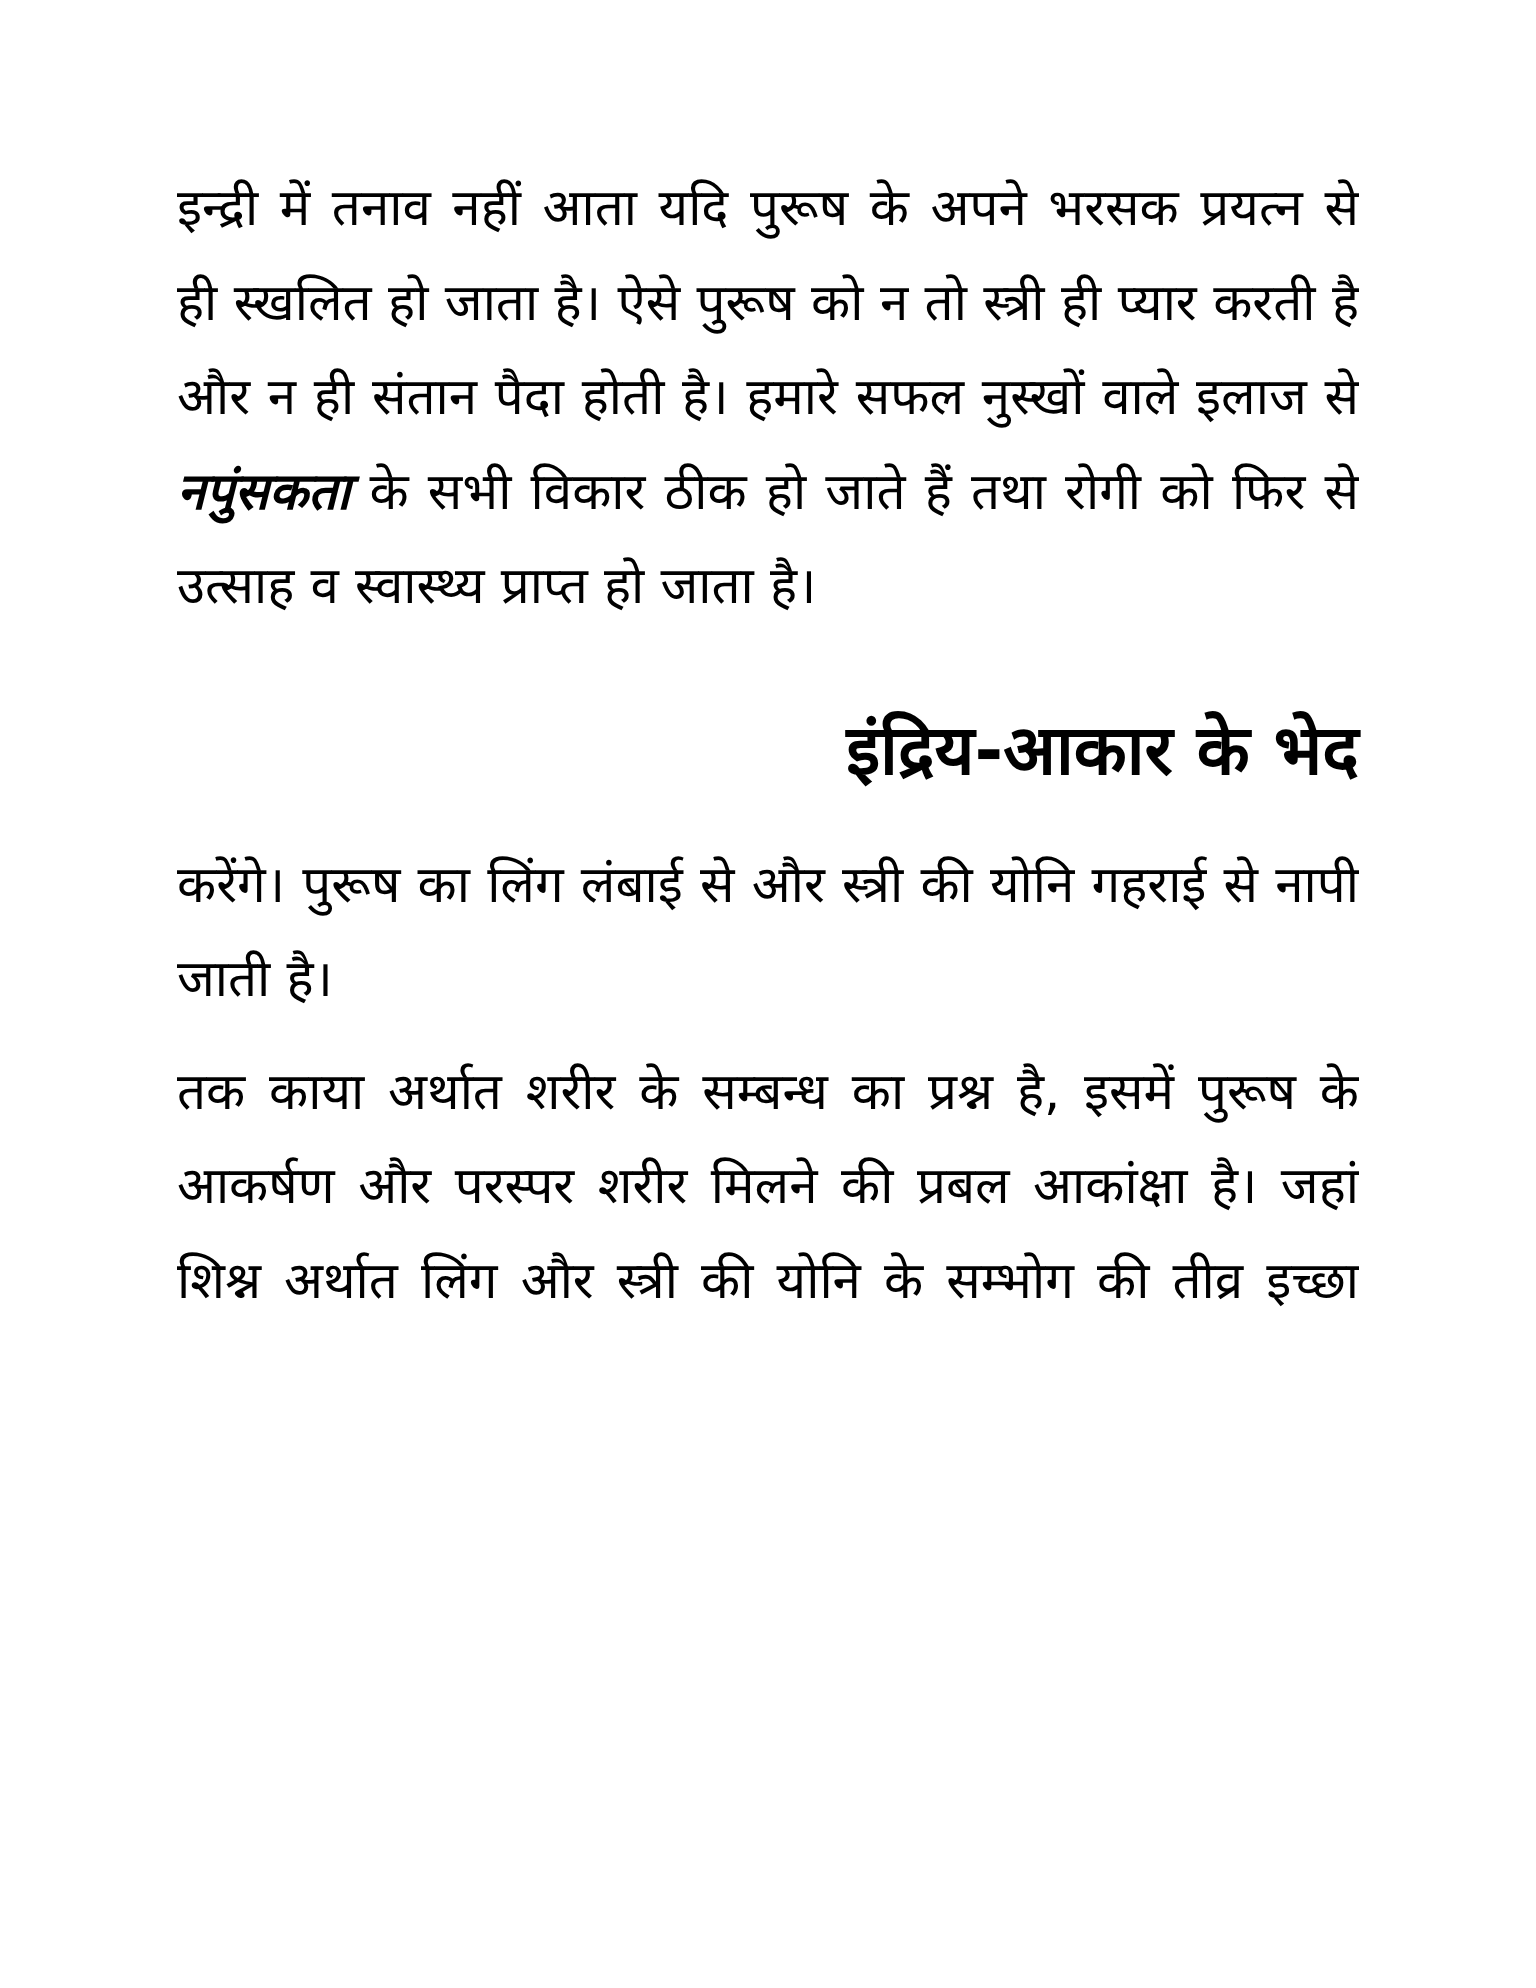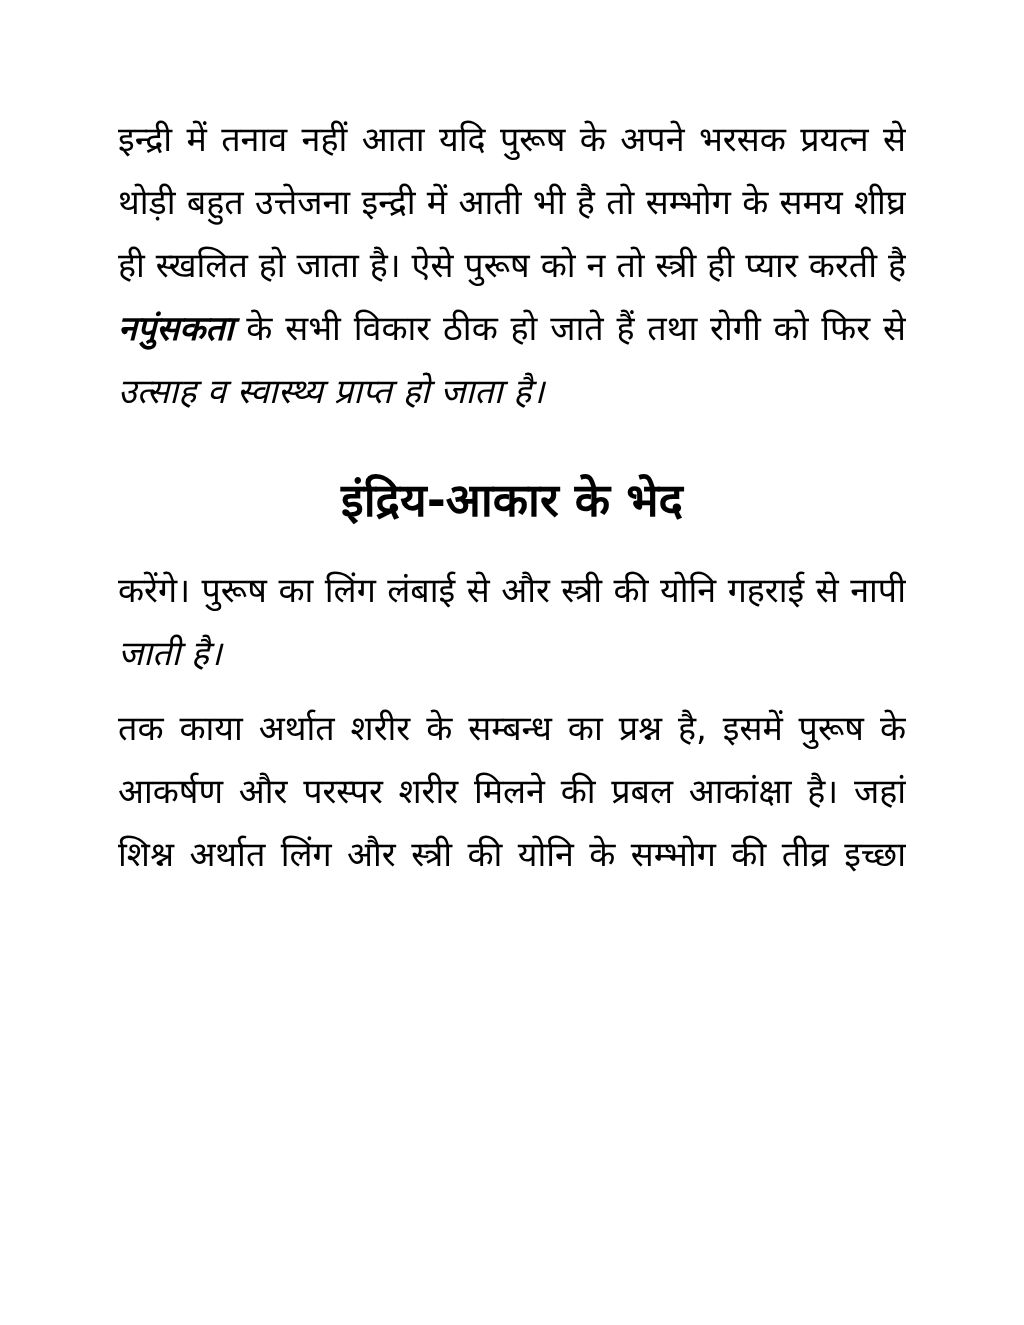--- a/index.html
+++ b/index.html
@@ -29,46 +29,45 @@
     line-height: 63px;
     text-align: justify;
     text-align-last: justify;
     text-justify: inter-word;
     white-space: nowrap;
     overflow: hidden;
   }
   .line.line-end {
     text-align: left;
     text-align-last: left;
-    font-style: italic;
   }
   .b {
     font-weight: 700;
     font-style: italic;
   }
   .heading {
     font-size: 46px;
     font-weight: 700;
     line-height: 58px;
     margin: 48px 0 30px 0;
-    text-align: center;
+    text-align: right;
   }
   .para-3 {
     margin-top: 12px;
   }
 </style>
 </head>
 <body>
 
 <div class="page">
 
   <div class="para">
     <div class="line">इन्द्री में तनाव नहीं आता यदि पुरूष के अपने भरसक प्रयत्न से</div>
-    <div class="line">थोड़ी बहुत उत्तेजना इन्द्री में आती भी है तो सम्भोग के समय शीघ्र</div>
     <div class="line">ही स्खलित हो जाता है। ऐसे पुरूष को न तो स्त्री ही प्यार करती है</div>
+    <div class="line">और न ही संतान पैदा होती है। हमारे सफल नुस्खों वाले इलाज से</div>
     <div class="line"><span class="b">नपुंसकता</span><span> के सभी विकार ठीक हो जाते हैं तथा रोगी को फिर से</span></div>
     <div class="line line-end">उत्साह व स्वास्थ्य प्राप्त हो जाता है।</div>
   </div>
 
   <h1 class="heading">इंद्रिय-आकार के भेद</h1>
 
   <div class="para">
     <div class="line">करेंगे। पुरूष का लिंग लंबाई से और स्त्री की योनि गहराई से नापी</div>
     <div class="line line-end">जाती है।</div>
   </div>

